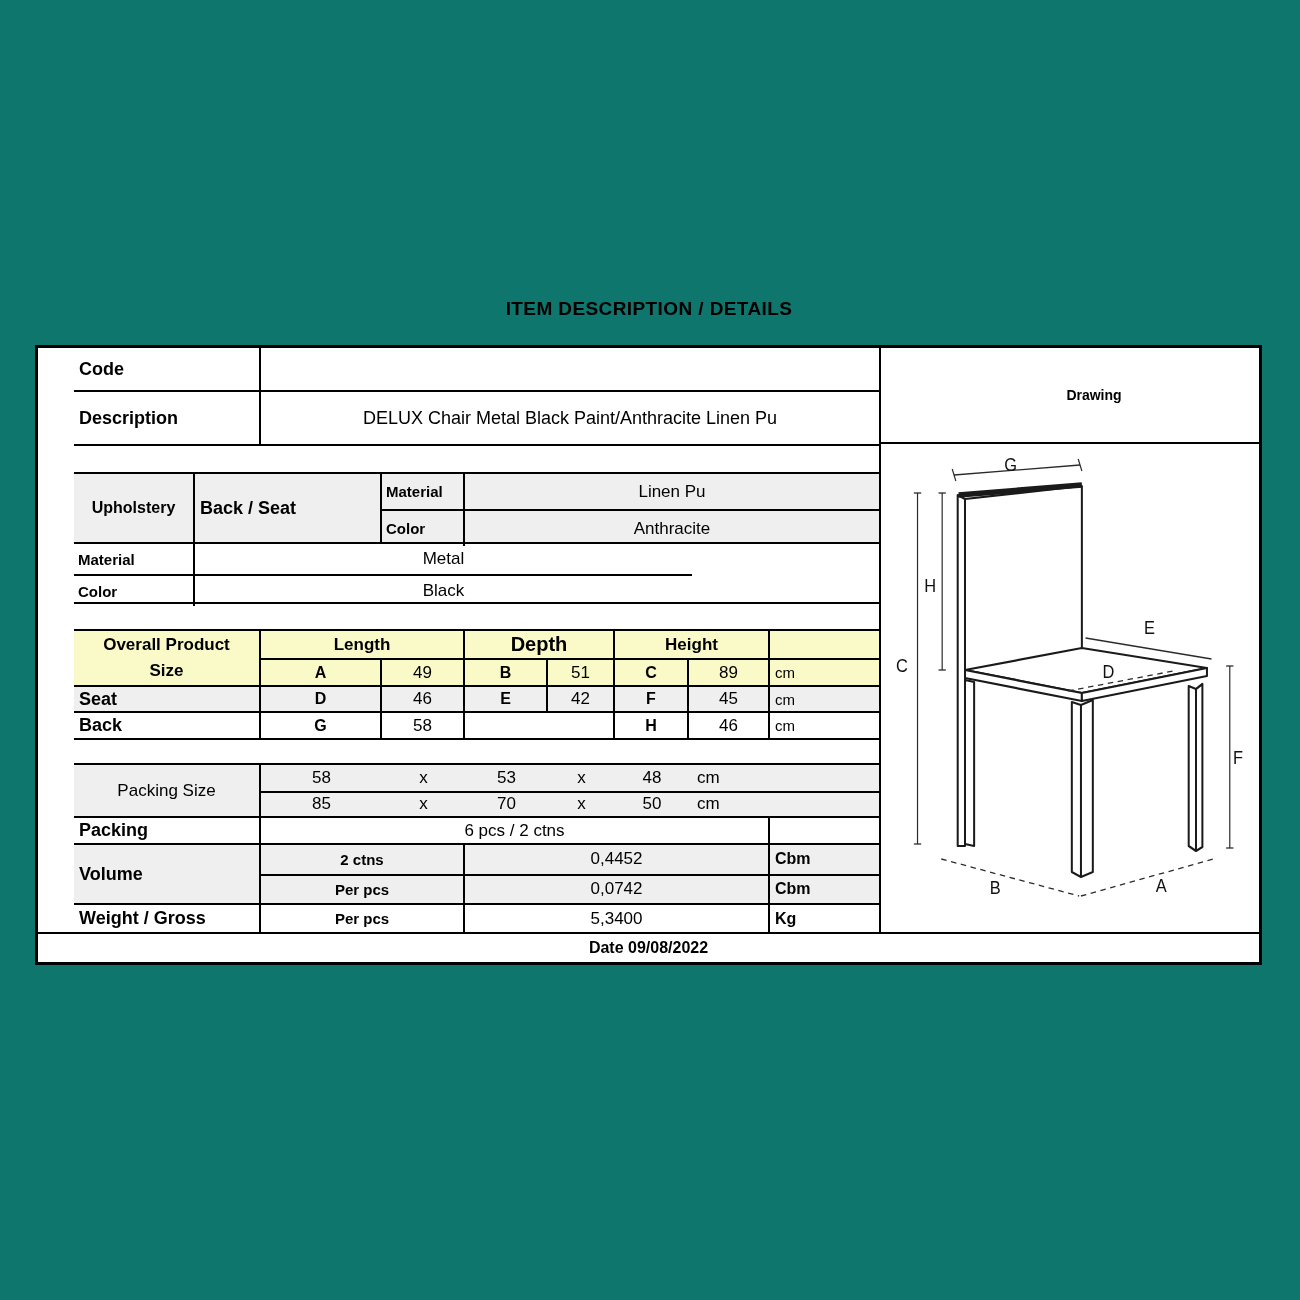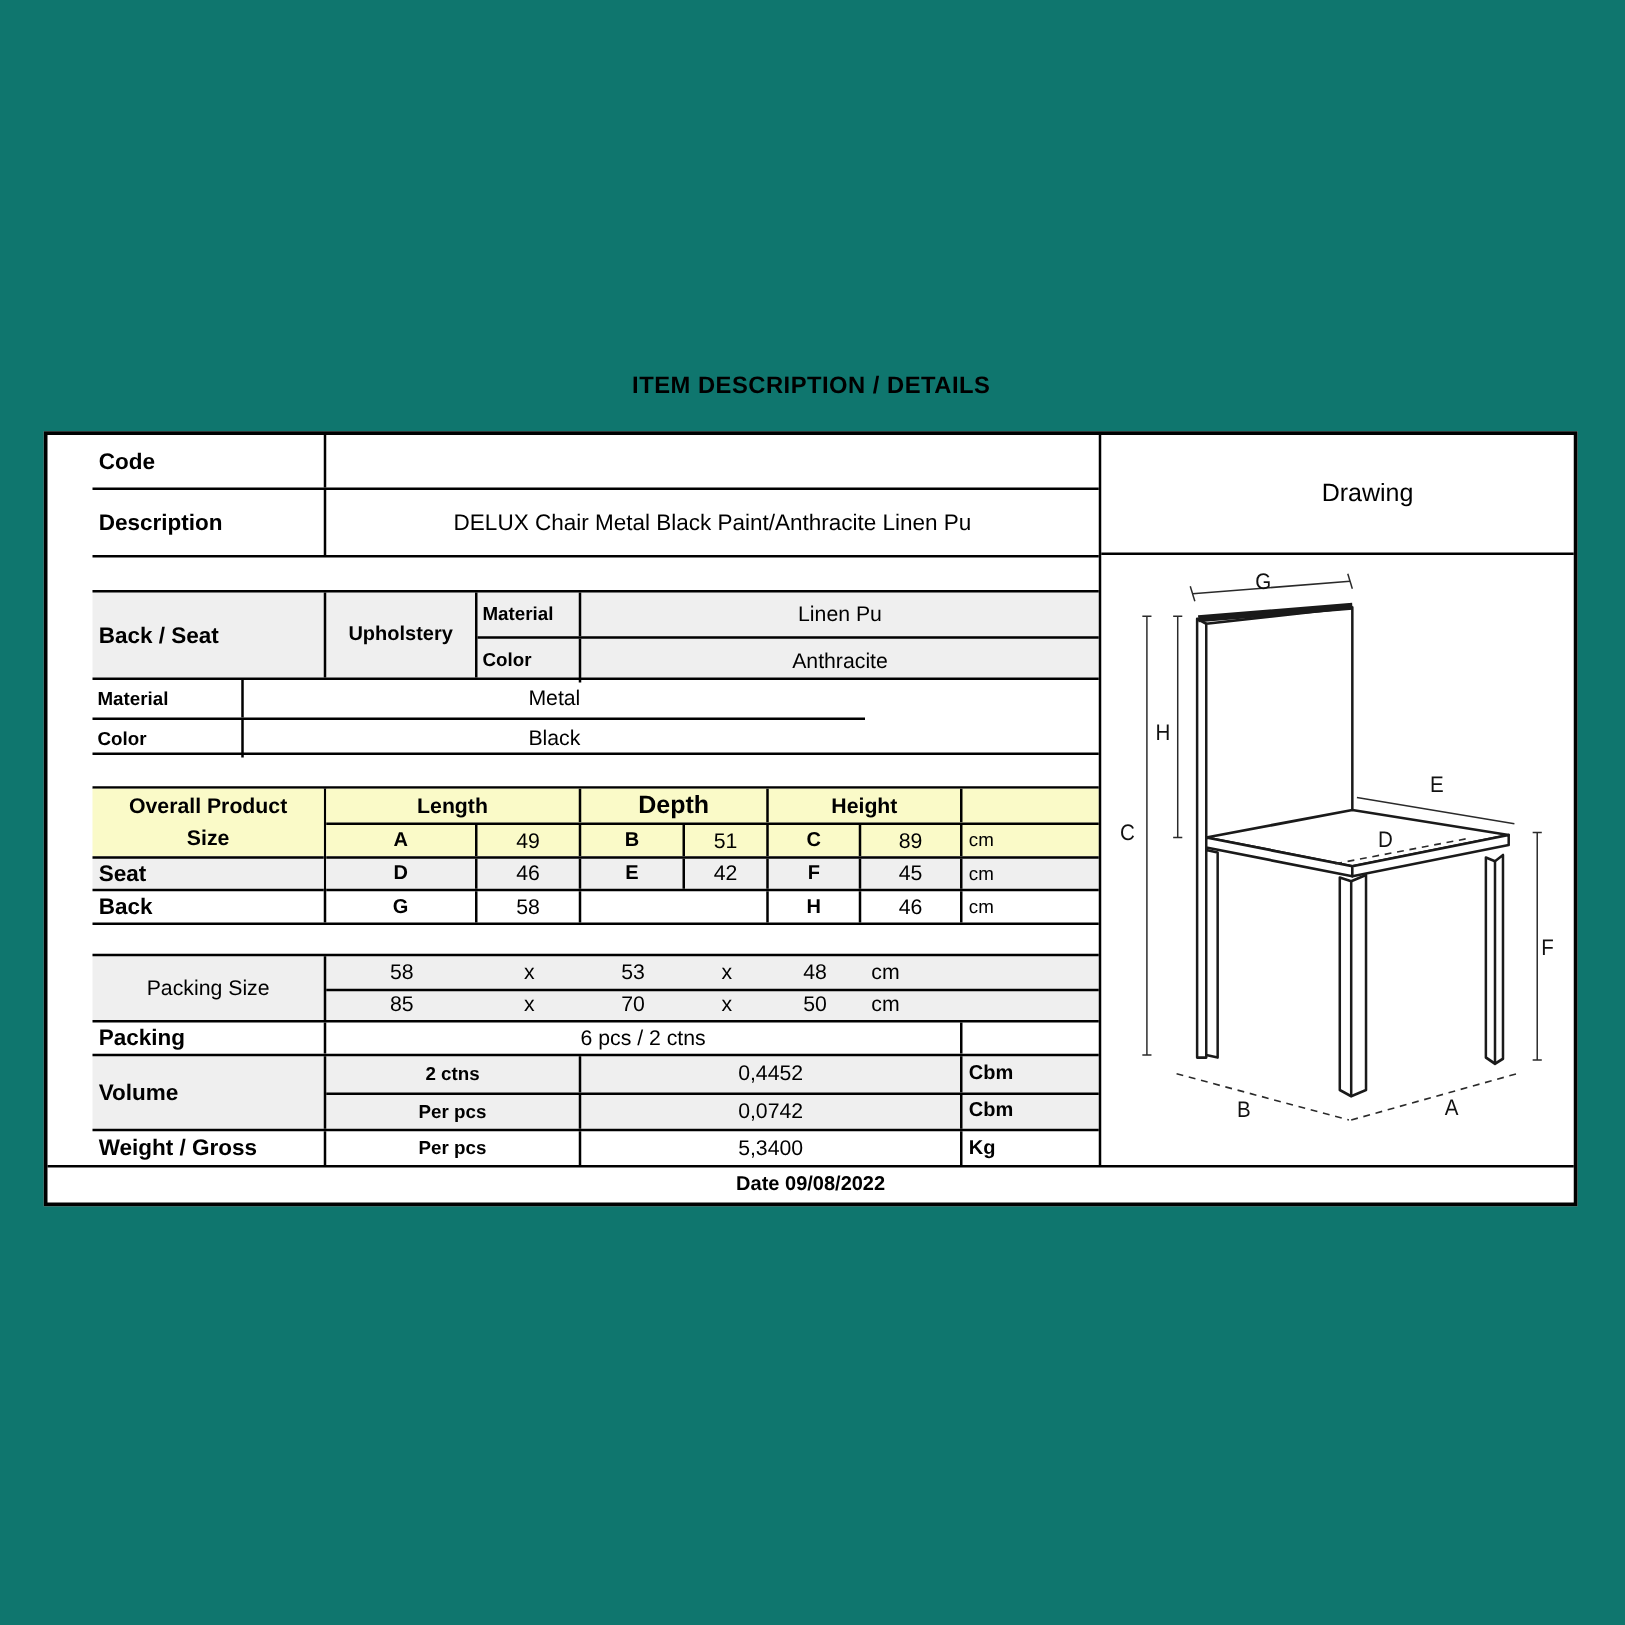--- a/index.html
+++ b/index.html
@@ -23,21 +23,21 @@
   .big{font-size:18px;}
   .unit{font-size:15px;padding-left:5px;}
   .unitb{font-weight:bold;font-size:16px;padding-left:5px;}
   .bold{font-weight:bold;}
   .gray{background:#EFEFEF;}
   .yellow{background:#FAFAC8;}
   .col{display:flex;flex-direction:column;box-sizing:border-box;}
   .row{display:flex;box-sizing:border-box;}
   .twoLine{line-height:1.5;font-weight:bold;font-size:17px;text-align:center;}
   .drawHead{height:96px;border-bottom:2px solid #000;display:flex;align-items:center;justify-content:center;
-            font-weight:normal;font-size:20px;box-sizing:border-box;padding-left:48px;}
+            font-weight:bold;font-size:14px;box-sizing:border-box;padding-left:48px;}
   .drawArea{flex:1;position:relative;}
   .dateRow{height:30px;border-top:2px solid #000;box-sizing:border-box;display:flex;
            align-items:center;justify-content:center;font-weight:bold;font-size:16px;}
   svg text{font-family:"Liberation Sans",sans-serif;font-size:18px;fill:#111;}
 </style>
 </head>
 <body>
 
 <div class="page">
 
@@ -53,22 +53,22 @@
         </div>
 
         <div class="band bt" style="height:54px">
           <div class="cell lab br" style="width:187px">Description</div>
           <div class="cell ctr big" style="width:618px">DELUX Chair Metal Black Paint/Anthracite Linen Pu</div>
         </div>
 
         <div class="band bt" style="height:28px"></div>
 
         <div class="band bt gray" style="height:70px">
+          <div class="cell ctr bold br" style="width:121px;font-size:16px">Upholstery</div>
           <div class="cell lab br" style="width:187px">Back / Seat</div>
-          <div class="cell ctr bold br" style="width:121px;font-size:16px">Upholstery</div>
           <div class="col" style="width:497px">
             <div class="row" style="height:35px">
               <div class="cell sublab br" style="width:83px;height:35px">Material</div>
               <div class="cell ctr val" style="width:414px;height:35px">Linen Pu</div>
             </div>
             <div class="row bt" style="height:35px">
               <div class="cell sublab br" style="width:83px;height:35px">Color</div>
               <div class="cell ctr val" style="width:414px;height:35px">Anthracite</div>
             </div>
           </div>

